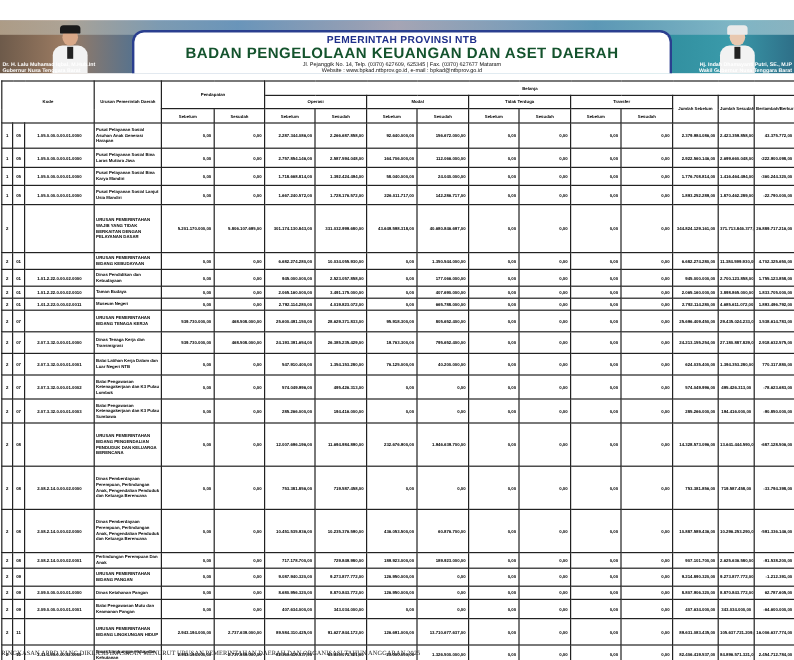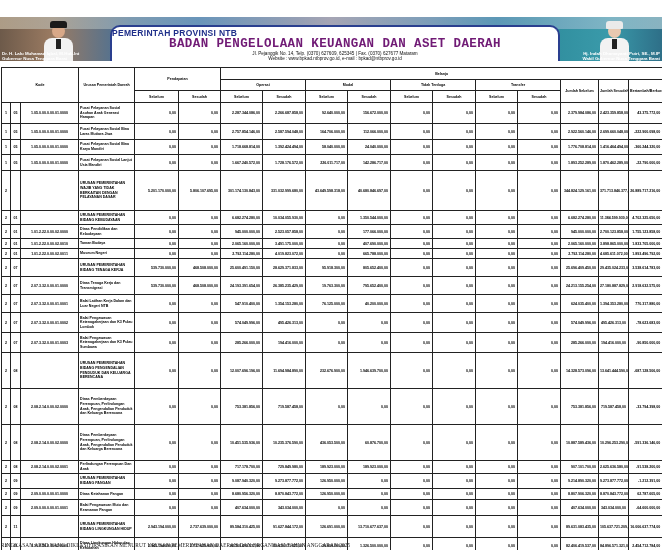--- a/index.html
+++ b/index.html
@@ -1,22 +1,22 @@
 <!DOCTYPE html>
 <html><head>
 <meta charset="utf-8">
 <style>
   html, body { margin:0; padding:0; background:#fff; }
   body { width:662px; height:550px; overflow:hidden; position:relative; font-family:"Liberation Sans", sans-serif; }
   .banner { position:absolute; left:0; top:17px; width:662px; height:44px; overflow:hidden;
     background:linear-gradient(90deg,#6d5a4a 0%,#9b7b62 8%,#3f6f9c 20%,#2c5f93 45%,#3a7aa8 65%,#2d8a9a 80%,#3a9aaa 92%,#2e6f88 100%); }
   .banner .sky { position:absolute; left:0; top:0; right:0; height:12px; background:linear-gradient(90deg,#c8b8a0,#7fa8c8 30%,#d8c0c0 50%,#6fa0c0 75%,#b0d0d8); opacity:.7; }
   .banner .card { position:absolute; left:110px; top:8px; width:446px; height:36px; background:#fff; border-radius:10px 10px 0 0; border:2px solid #2a3f8f; border-bottom:none; }
-  .banner .t1 { position:absolute; left:0; right:0; top:1px; font-weight:bold; font-size:8.5px; color:#1f2f8a; letter-spacing:.3px; }
-  .banner .t2 { position:absolute; left:0; right:0; top:10px; text-align:center; font-weight:bold; font-size:12.5px; color:#701a75; letter-spacing:.4px;font-family:Liberation Mono, monospace; }
+  .banner .t1 { position:absolute; left:0; right:0; top:1px; text-align:center; font-weight:bold; font-size:8.5px; color:#1f2f8a; letter-spacing:.3px; }
+  .banner .t2 { position:absolute; left:0; right:0; top:10px; text-align:center; font-weight:bold; font-size:12.5px; color:#14532d; letter-spacing:.4px; }
   .banner .t3 { position:absolute; left:0; right:0; top:24px; text-align:center; font-size:4.6px; color:#111; line-height:5px; }
   .person { position:absolute; top:3px; width:36px; height:41px; }
   .person .head { position:absolute; left:12px; top:4px; width:13px; height:14px; border-radius:50%; background:#d8a888; }
   .person .cap { position:absolute; left:10px; top:1px; width:17px; height:7px; background:#1a1a1a; border-radius:3px 3px 1px 1px; }
   .person .body { position:absolute; left:4px; top:18px; width:29px; height:23px; background:#f2f2f2; border-radius:8px 8px 0 0; }
   .person .tie { position:absolute; left:16px; top:19px; width:5px; height:10px; background:#222; }
   .person.left { left:40px; }
   .person.right { left:596px; }
   .person.right .head { background:#e8c8b0; }
   .person.right .cap { background:#eaeaea; height:8px; }

